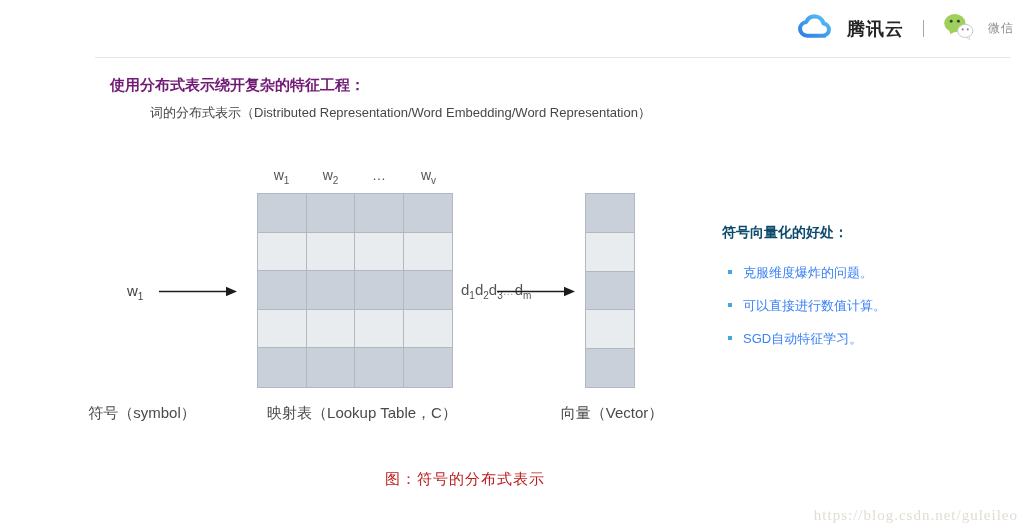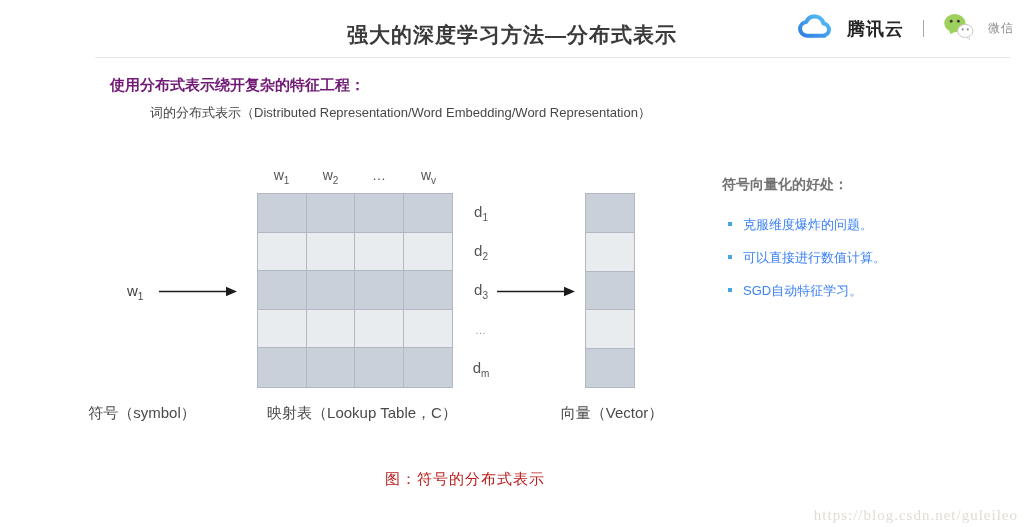--- a/index.html
+++ b/index.html
@@ -20,53 +20,52 @@
   .intro-heading{position:absolute;top:76px;left:110px;font-size:15px;font-weight:bold;color:#701a75;}
   .intro-sub{position:absolute;top:104px;left:150px;font-size:13px;color:#474747;}
 
   
   .col-headers{position:absolute;left:257px;top:167px;width:196px;display:flex;}
   .col-headers span{flex:1;text-align:center;font-size:14px;color:#555;}
   .matrix{position:absolute;left:257px;top:193px;width:196px;height:195px;
           display:grid;grid-template-columns:repeat(4,1fr);grid-template-rows:repeat(5,1fr);
           border:1px solid #b2b8c2;box-sizing:border-box;}
   .row-labels{position:absolute;left:461px;top:193px;height:195px;width:40px;
-              display:flex;flex-direction:column;align-items:center;}
+              display:flex;flex-direction:row;}
   .row-labels div{flex:1;display:flex;align-items:center;font-size:15px;color:#555;}
   .vector{position:absolute;left:585px;top:193px;width:50px;height:195px;
           display:flex;flex-direction:column;border:1px solid #b2b8c2;box-sizing:border-box;}
   .vector div{flex:1;}
   .symbol-label{position:absolute;left:127px;top:282px;font-size:15px;color:#424242;}
   sub{font-size:10px;}
   .ellipsis{color:#999;font-size:11px !important;letter-spacing:1px;}
   .arrow{position:absolute;}
   .arrow1{left:158px;top:285px;}
   .arrow2{left:496px;top:285px;}
 
   .cap{position:absolute;top:404px;text-align:center;font-size:15px;color:#4a4a4a;}
   .cap-symbol{left:40px;width:204px;}
   .cap-lookup{left:255px;width:214px;}
   .cap-vector{left:510px;width:204px;}
 
   
   .benefits{position:absolute;left:722px;top:176px;width:290px;}
-  .benefits-heading{font-size:14px;font-weight:bold;color:#737373;margin-bottom:22px;}
+  .benefits-heading{font-size:14px;font-weight:bold;color:#0c4a6e;margin-bottom:22px;margin-top:48px;}
   .bullet-item{display:flex;align-items:flex-start;margin-bottom:15px;font-size:13px;color:#3b82f6;}
   .dot{width:4px;height:4px;margin:6px 11px 0 6px;flex:none;}
 
   .fig-caption{position:absolute;top:470px;left:385px;font-size:15px;color:#b91c1c;letter-spacing:1px;}
   .watermark{position:absolute;right:6px;bottom:3px;font-family:Liberation Serif, serif;
              font-size:15px;color:#e2ddd3;letter-spacing:1px;}
 </style>
 </head>
 <body>
 
 <div class="slide">
 
-  <div class="title">强大的深度学习方法—分布式表示</div>
 
   <div class="brand">
     <span>
       <svg width="37" height="27" viewBox="0 0 38 28">
         <defs>
           <linearGradient id="tcg" x1="0" y1="1" x2="1" y2="0">
             <stop offset="0" stop-color="#2e7de5"></stop>
             <stop offset="1" stop-color="#59c3f5"></stop>
           </linearGradient>
         </defs>

